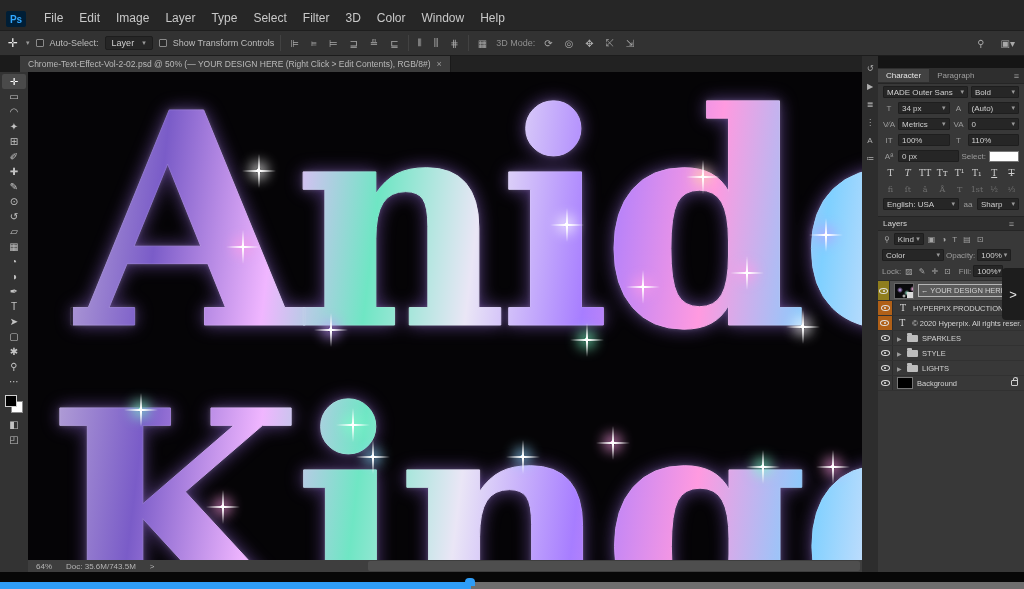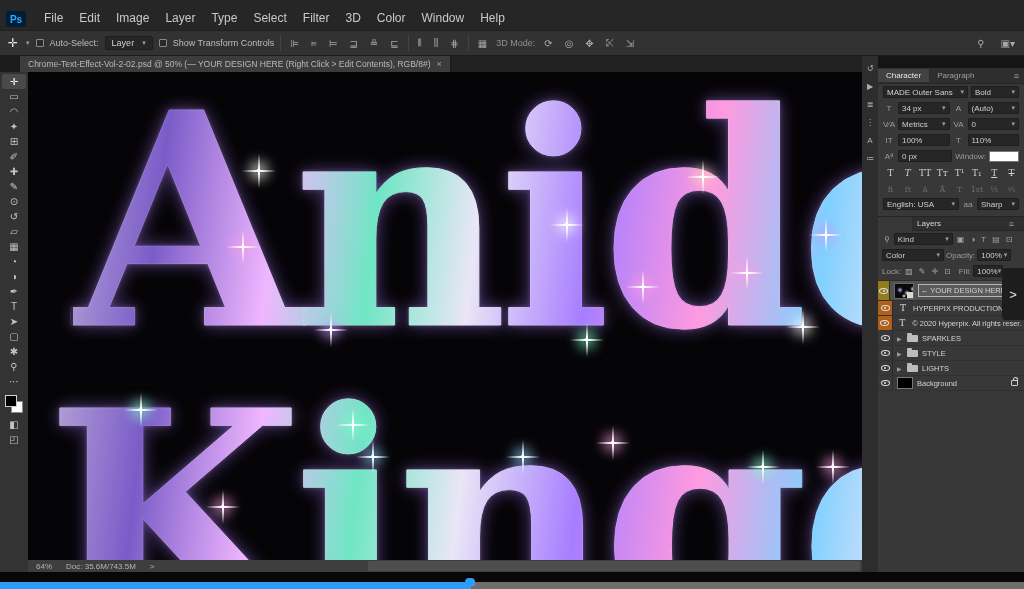--- a/index.html
+++ b/index.html
@@ -97,21 +97,21 @@
   .color-swatch { width:30px; height:11px; background:#ffffff; border:1px solid #777; }
   .tbtn { width:13px; height:12px; display:flex; align-items:center; justify-content:center;
     color:#cfcfcf; font-size:9px; font-family:"DejaVu Serif",serif; }
   .tbtn.dim { color:#6f6f6f; font-size:8px; }
   .u { text-decoration:underline; } .s { text-decoration:line-through; }
   .it { font-style:italic; }
 
   
   #layers-panel { border-top:1px solid #242424; }
   .lp-header { height:14px; background:#2e2e2e; display:flex; align-items:center;
-    padding:0 5px; color:#d6d6d6; border-bottom:1px solid #252525;margin-left:34px; }
+    padding:0 5px; color:#d6d6d6; border-bottom:1px solid #252525; }
   .filter-row { display:flex; align-items:center; gap:2px; padding:2px 4px; }
   .mini-ic { color:#a5a5a5; font-size:8px; padding:0 2px; }
   .layer-row { display:flex; align-items:center; height:15px; gap:4px; padding-right:2px;
     border-bottom:1px solid #313131; }
   .layer-row.tall { height:20px; }
   .layer-row.selected { background:#515151; }
   .eye-cell { width:15px; height:100%; display:flex; align-items:center; justify-content:center;
     border-right:1px solid #2c2c2c; }
   .eye { width:9px; height:6px; border:1px solid #e2e2e2; border-radius:50%; position:relative; }
   .eye::after { content:""; position:absolute; left:2.5px; top:1px; width:2px; height:2px;
@@ -329,21 +329,21 @@
       <span class="ic">T</span>
       <span class="field f-grow">
         <span>110%</span>
       </span>
     </div>
     <div class="crow">
       <span class="ic">Aª</span>
       <span class="field f-grow">
         <span>0 px</span>
       </span>
-      <span class="ic" style="min-width:24px">Window:</span>
+      <span class="ic" style="min-width:24px">Select:</span>
       <span class="color-swatch"></span>
     </div>
     <div class="crow" style="justify-content:space-between; padding:3px 6px;">
       <span class="tbtn">T</span>
       <span class="tbtn it">T</span>
       <span class="tbtn">TT</span>
       <span class="tbtn">Tт</span>
       <span class="tbtn">T¹</span>
       <span class="tbtn">T₁</span>
       <span class="tbtn u">T</span>
@@ -372,21 +372,21 @@
     </div>
   </div>
 
   <div id="layers-panel" style="position:relative; height:376px; margin-top:4px;">
     <div class="lp-header">
       <span>Layers</span>
       <span class="pmenu">≡</span>
     </div>
     <div class="filter-row">
       <span class="mini-ic">⚲</span>
-      <span class="field" style="width:59px">
+      <span class="field" style="width:30px">
         <span>Kind</span>
         <span class="chev">▾</span>
       </span>
       <span class="mini-ic">▣</span>
       <span class="mini-ic">◑</span>
       <span class="mini-ic">T</span>
       <span class="mini-ic">▤</span>
       <span class="mini-ic">⊡</span>
     </div>
     <div class="filter-row">

